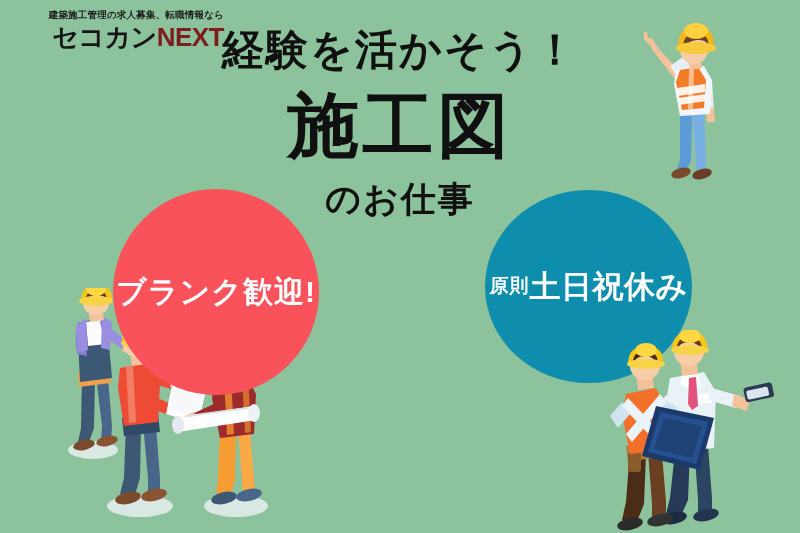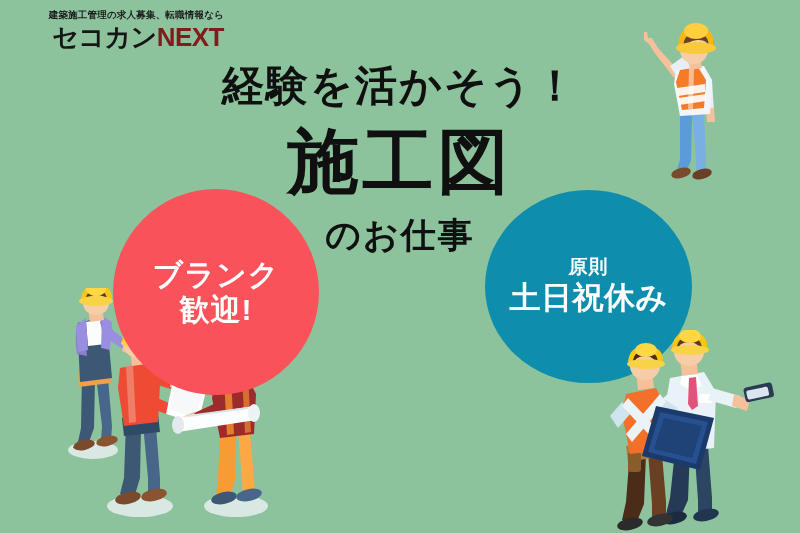--- a/index.html
+++ b/index.html
@@ -50,21 +50,20 @@
     width: 460px;
     text-align: center;
     color: #101010;
   }
   .headline-top {
     font-size: 42px;
     font-weight: 700;
     letter-spacing: 2px;
     line-height: 1.05;
     font-family: "DejaVu Serif", "Liberation Serif", serif;
-    margin-top: 36px;
   }
   .headline-main {
     font-size: 71px;
     font-weight: 900;
     letter-spacing: 4px;
     line-height: 1.08;
     margin-top: 16px;
     font-family: Liberation Sans, sans-serif;
   }
   .headline-sub {
@@ -73,21 +72,21 @@
     letter-spacing: 2px;
     margin-top: 11px;
     font-family: "Liberation Sans", "DejaVu Sans", sans-serif;
   }
 
   
   .bubble {
     position: absolute;
     border-radius: 50%;
     display: flex;
-    flex-direction: column;
+    flex-direction: row;
     align-items: center;
     justify-content: center;
     color: #ffffff;
     text-align: center;
     line-height: 1.18;
   }
   #bubble-red {
     left: 113px; top: 189px;
     width: 206px; height: 206px;
     background: #f9525a;

